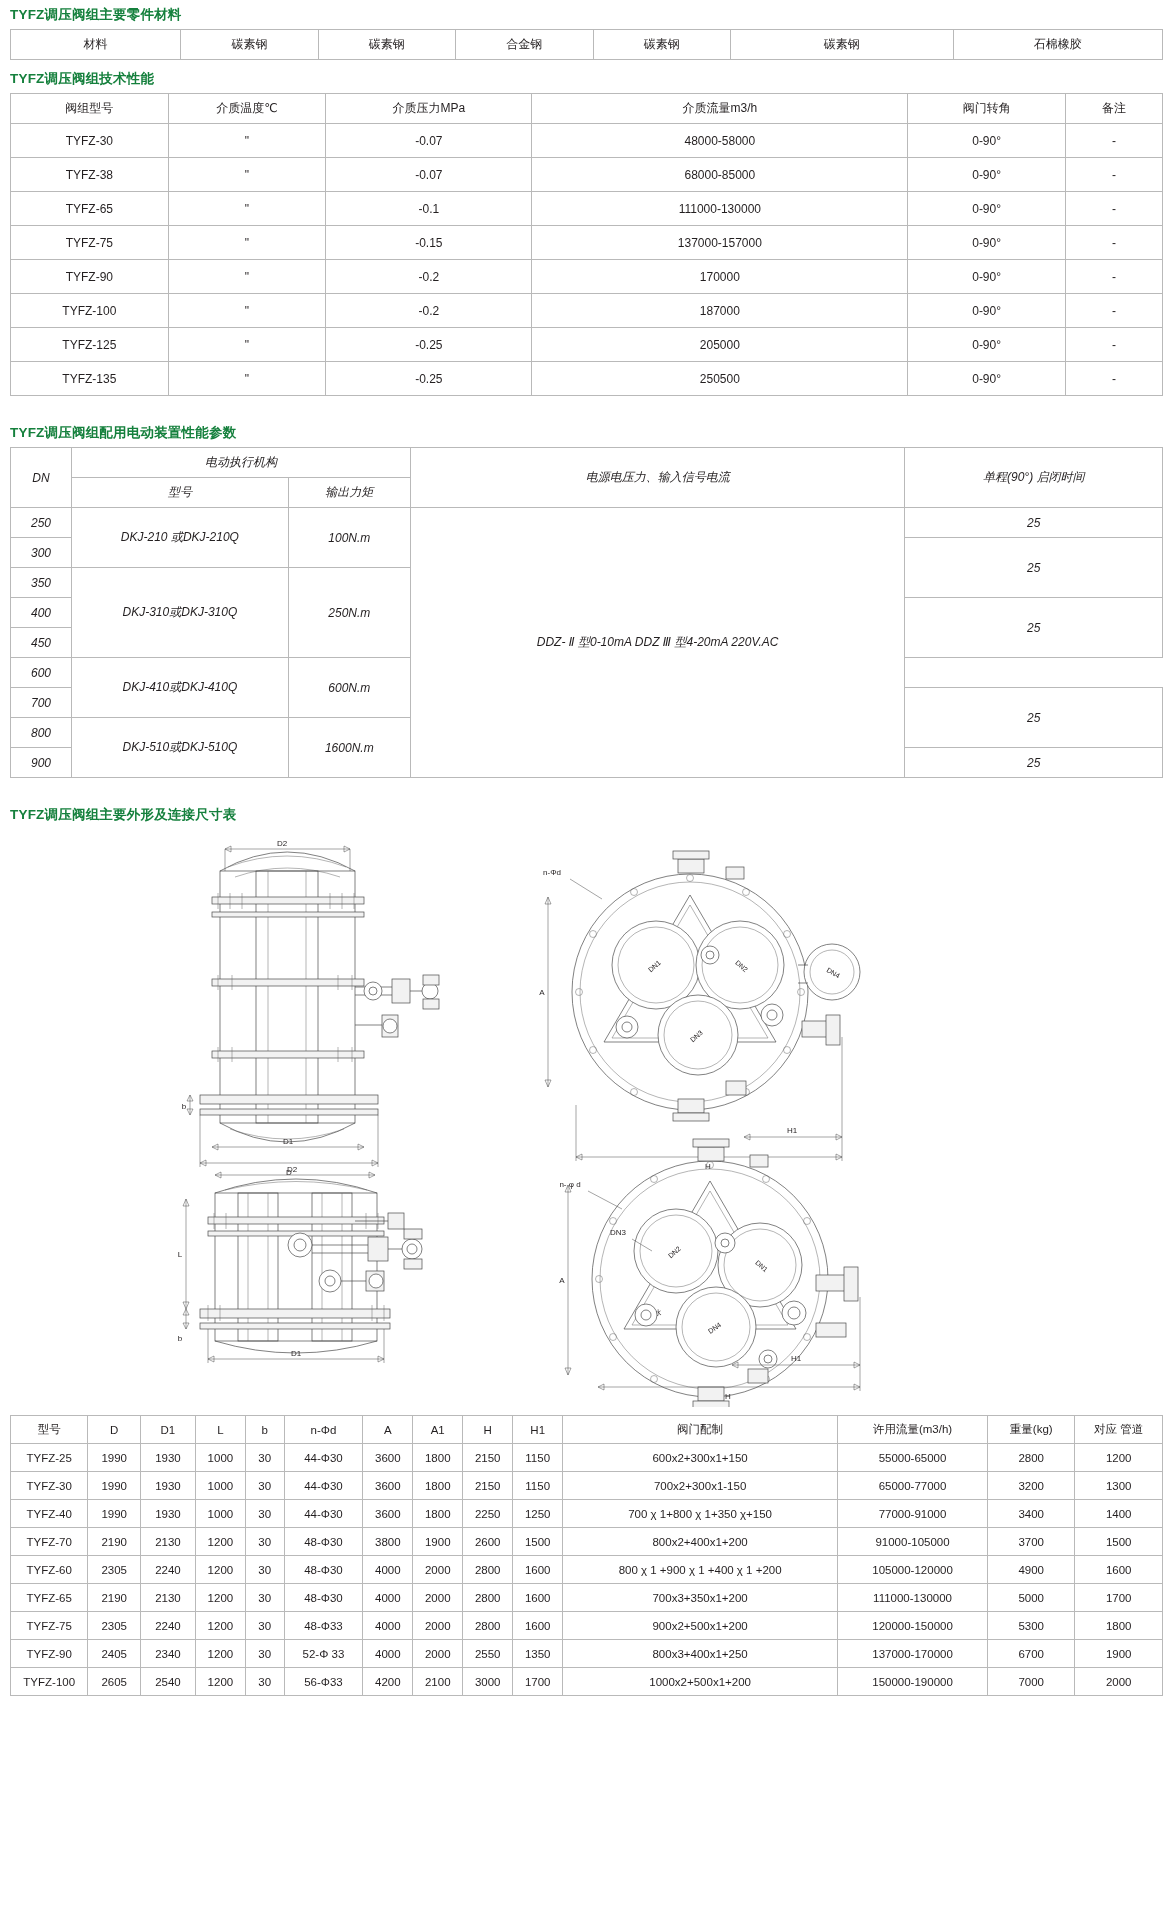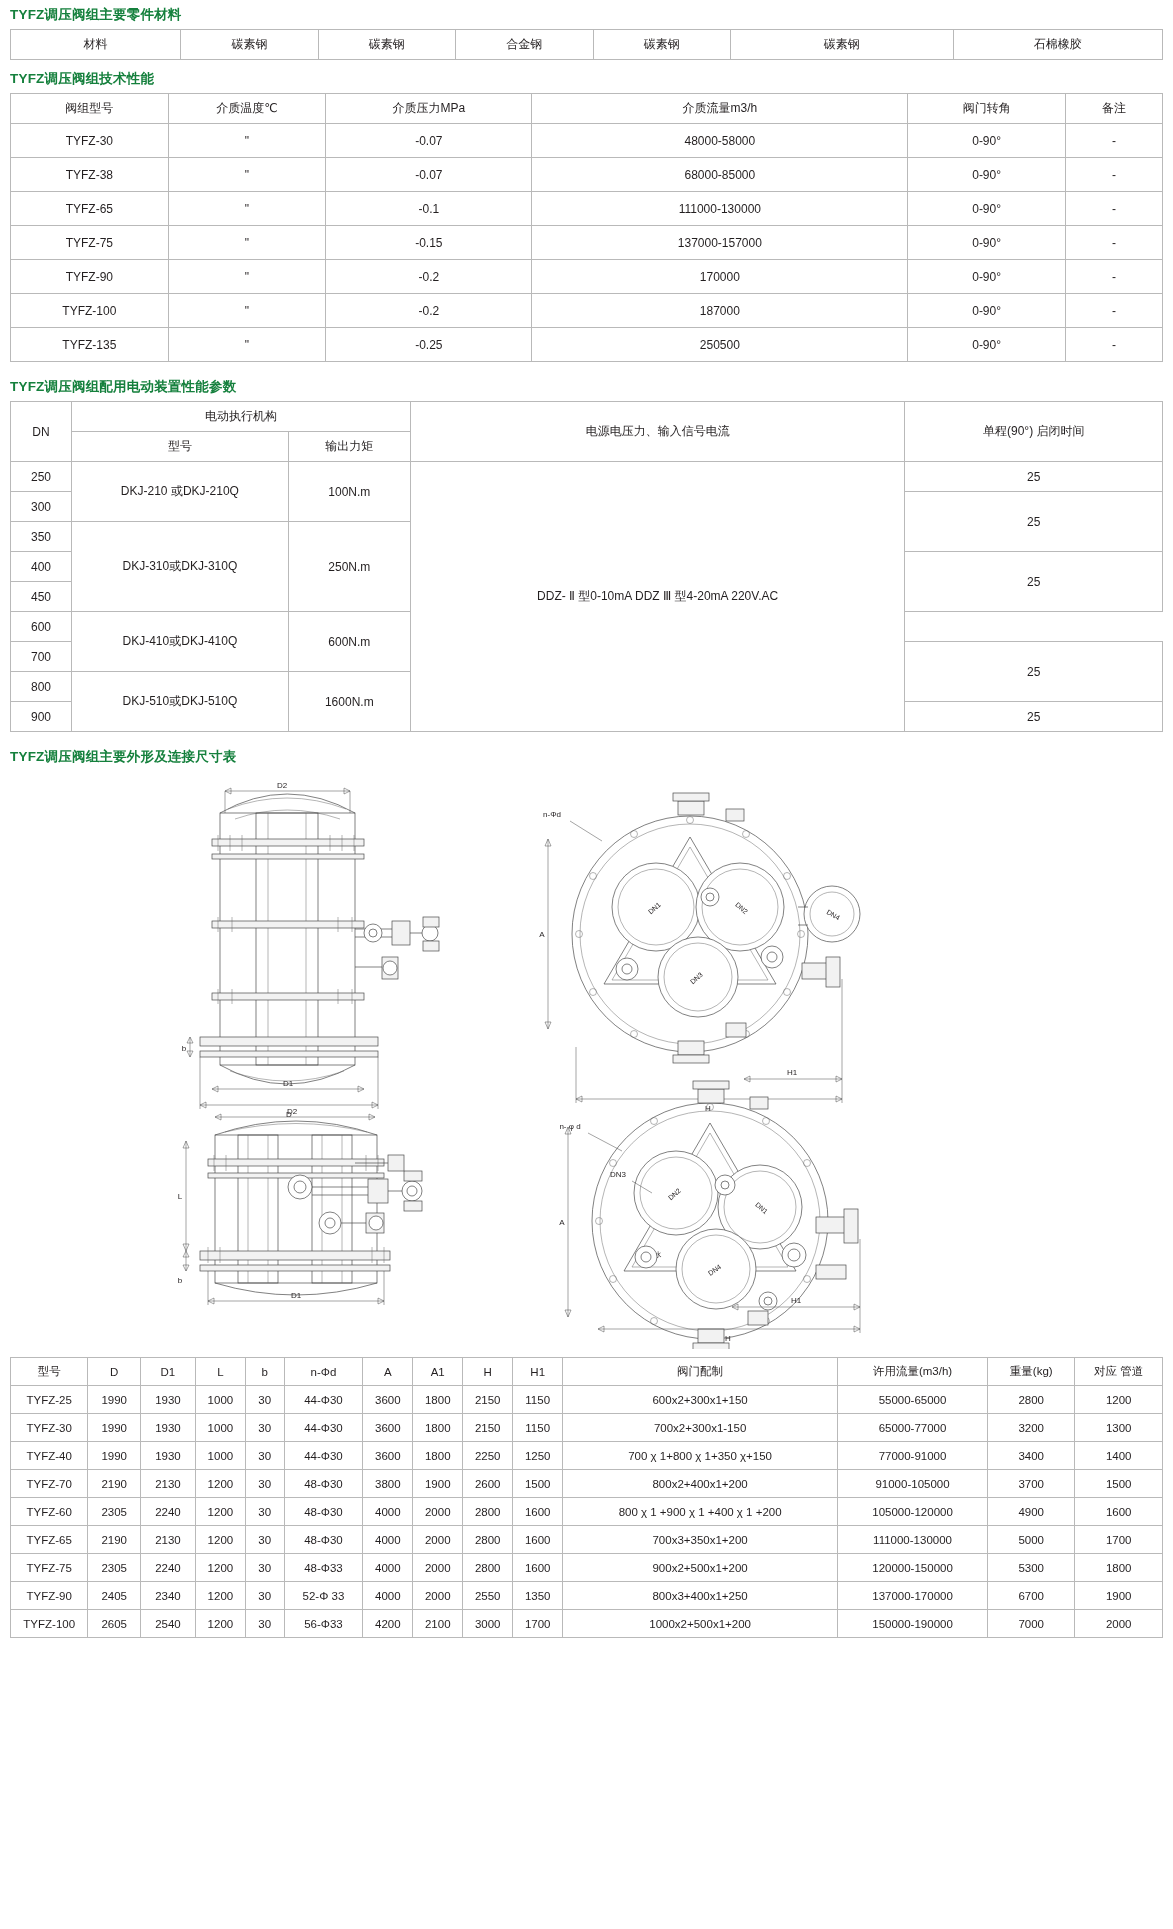--- a/index.html
+++ b/index.html
@@ -17,41 +17,41 @@
   .page { padding: 6px 10px 10px 10px; }
 
   h2.section-title {
     font-size: 13.5px;
     font-weight: bold;
     margin: 0 0 5px 0;
     padding: 0;
     color: #15803d;
     letter-spacing: .2px;
   }
-  .section { margin-bottom: 16px; }
+  .section { margin-bottom: 28px; }
   .section.tight { margin-bottom: 10px; }
 
   table.doc {
     width: 100%;
     border-collapse: collapse;
     table-layout: fixed;
   }
   table.doc th, table.doc td {
     border: 1px solid #b9b9b9;
     text-align: center;
     vertical-align: middle;
     font-weight: normal;
     font-size: 12px;
     color: #231f20;
     padding: 6px 2px;
     height: 28px;
   }
   table.doc.t1 td { height: 30px; }
   table.doc.t2 td { height: 34px; }
-  table.doc.t3 td { height: 30px; }
+  table.doc.t3 td { height: 30px; font-style: italic; }
   table.doc.t4 td, table.doc.t4 th { height: 28px; padding: 5px 1px; font-size: 11.5px; }
 
   
   .drawing {
     position: relative;
     width: 100%;
     height: 578px;
     margin: 4px 0 8px 0;
   }
   .drawing svg { display: block; }
@@ -156,20 +156,28 @@
             <td>-0.2</td>
             <td>170000</td>
             <td>0-90°</td>
             <td>-</td>
           </tr>
           <tr>
             <td>TYFZ-100</td>
             <td>"</td>
             <td>-0.2</td>
             <td>187000</td>
+            <td>0-90°</td>
+            <td>-</td>
+          </tr>
+          <tr>
+            <td>TYFZ-125</td>
+            <td>"</td>
+            <td>-0.25</td>
+            <td>205000</td>
             <td>0-90°</td>
             <td>-</td>
           </tr>
           <tr>
             <td>TYFZ-135</td>
             <td>"</td>
             <td>-0.25</td>
             <td>250500</td>
             <td>0-90°</td>
             <td>-</td>

